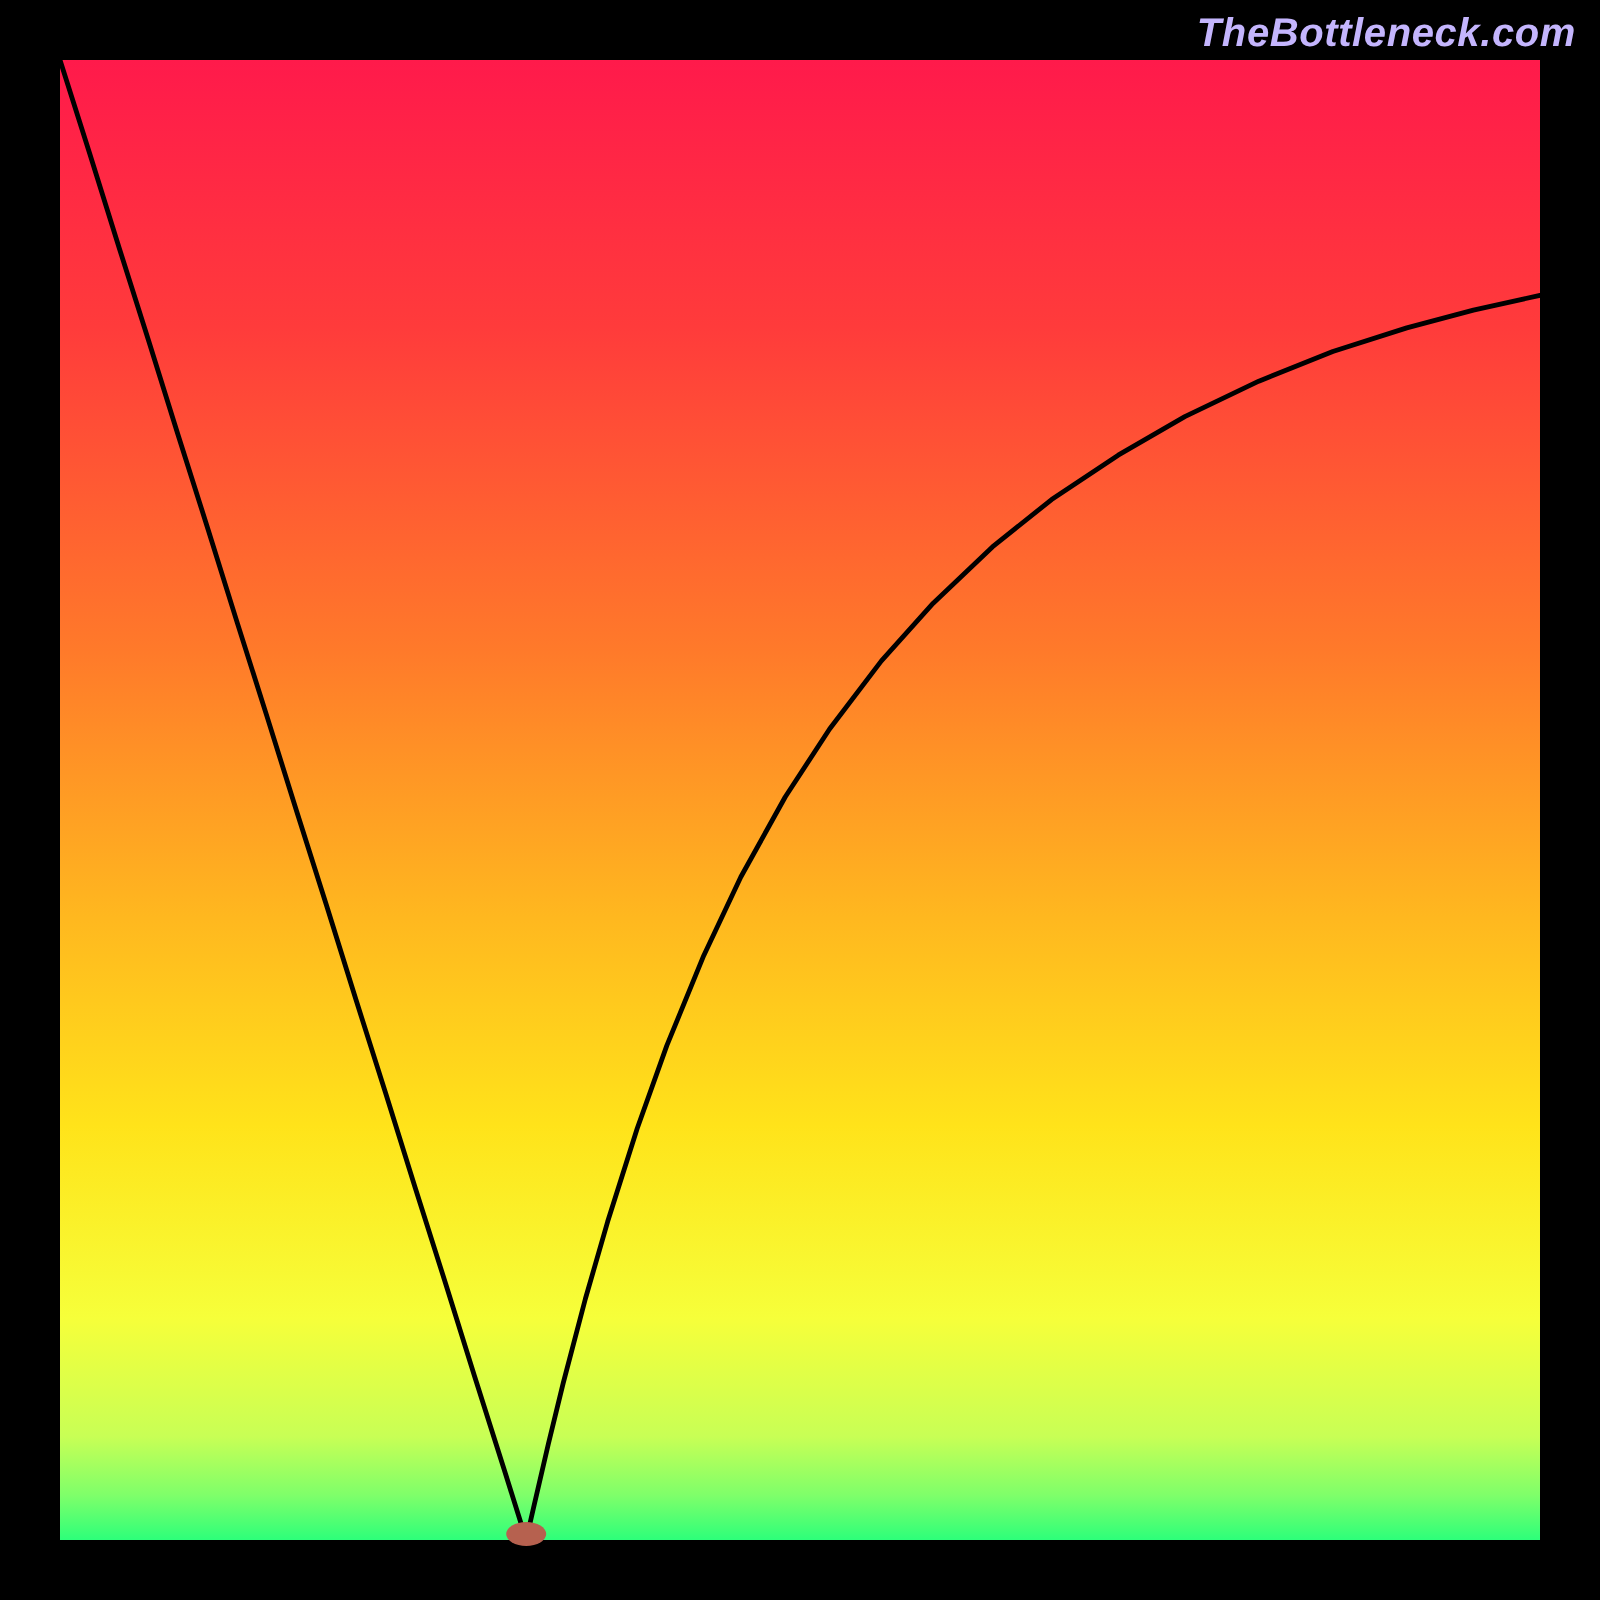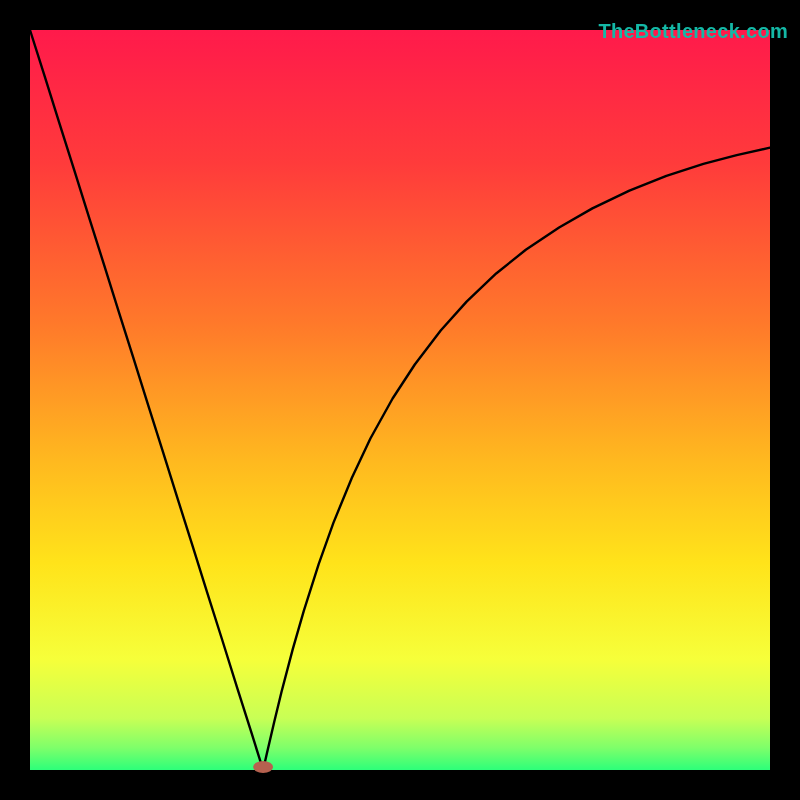--- a/index.html
+++ b/index.html
@@ -11,27 +11,28 @@
     overflow: hidden;
     font-family: Arial, Helvetica, sans-serif;
   }
   .wrapper {
     position: relative;
     width: 800px;
     height: 800px;
   }
   .watermark {
     position: absolute;
-    top: 20px;
+    top: 6px;
     right: 12px;
-    color: #14b8a6;
+    color: #c4b5fd;
     font-size: 20px;
     font-weight: 600;
     letter-spacing: 0.3px;
     z-index: 4;
+    font-style: italic;
   }
   svg {
     position: absolute;
     top: 0;
     left: 0;
   }
 </style>
 </head>
 <body>
 <div class="wrapper">

